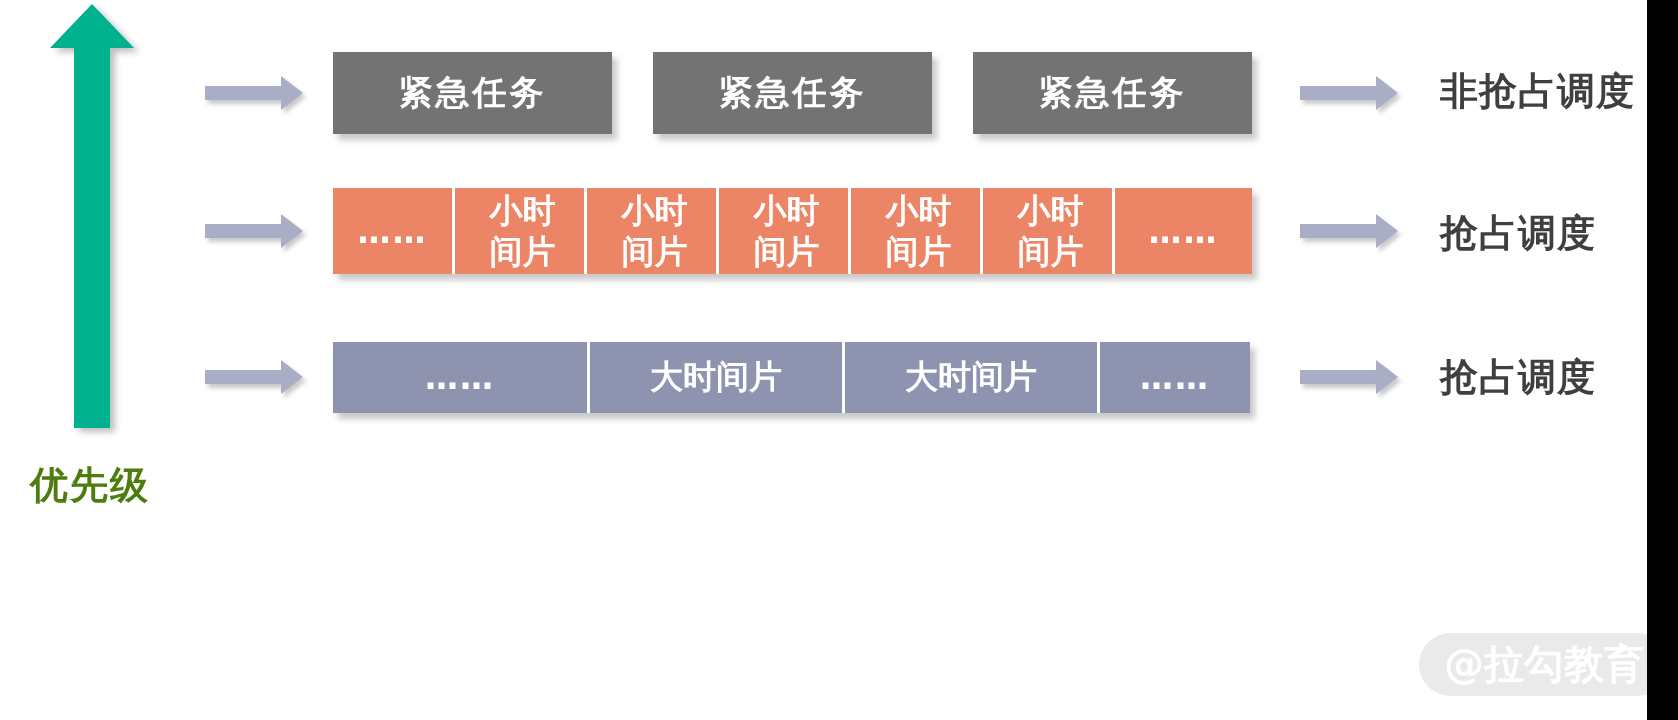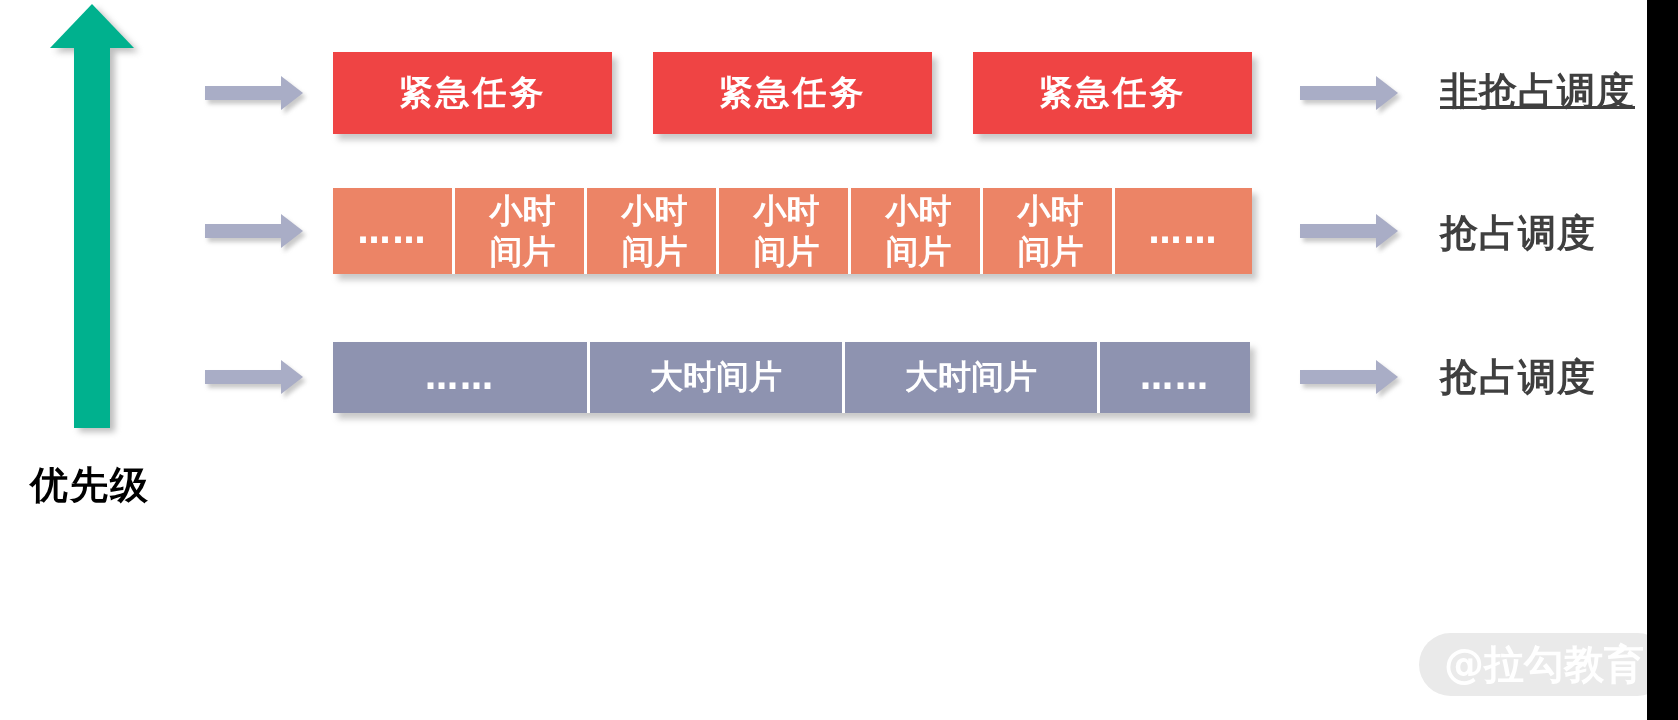--- a/index.html
+++ b/index.html
@@ -16,35 +16,35 @@
   .priority-arrow .head{
     position:absolute;left:50px;top:4px;width:0;height:0;
     border-left:42px solid transparent;border-right:42px solid transparent;
     border-bottom:44px solid #00b18e;
   }
   .priority-arrow .shaft{
     position:absolute;left:74px;top:46px;width:36px;height:382px;background:#00b18e;
   }
   .priority-label{
     position:absolute;left:30px;top:460px;
-    font-size:38px;font-weight:bold;color:#000000;letter-spacing:2px;
+    font-size:38px;font-weight:bold;color:#4d7c0f;letter-spacing:2px;
   }
 
   
   .flow-arrow{position:absolute;width:98px;height:34px;filter:drop-shadow(3px 4px 2px rgba(100,100,100,0.35));}
   .flow-arrow .shaft{position:absolute;left:0;top:10px;width:76px;height:14px;background:#a9adc6;}
   .flow-arrow .tip{
     position:absolute;left:76px;top:0;width:0;height:0;
     border-top:17px solid transparent;border-bottom:17px solid transparent;
     border-left:22px solid #a9adc6;
   }
 
   
   .urgent-box{
-    position:absolute;top:52px;width:279px;height:82px;background:#ef4444;
+    position:absolute;top:52px;width:279px;height:82px;background:#737373;
     display:flex;align-items:center;justify-content:center;
     color:#ffffff;font-size:34px;font-weight:bold;letter-spacing:3px;
     box-shadow:5px 6px 6px rgba(120,120,120,0.40);
   }
   .box-1{left:333px;} .box-2{left:653px;} .box-3{left:973px;}
 
   
   .bar{
     position:absolute;left:333px;display:flex;
     box-shadow:5px 6px 6px rgba(120,120,120,0.40);
@@ -67,21 +67,21 @@
   
   .bar-large .g0{width:257px;} .bar-large .g1{width:255px;}
   .bar-large .g2{width:255px;} .bar-large .g3{width:150px;}
 
   
   .sched-label{
     position:absolute;left:1440px;
     font-size:38px;font-weight:bold;color:#3f3f3f;line-height:48px;letter-spacing:1px;
     white-space:nowrap;
   }
-  .label-1{top:67px;text-decoration:underline;} .label-2{top:209px;} .label-3{top:353px;}
+  .label-1{top:67px;} .label-2{top:209px;} .label-3{top:353px;}
 
   
   .la-1{left:205px;top:76px;} .la-2{left:205px;top:214px;} .la-3{left:205px;top:360px;}
   .ra-1{left:1300px;top:76px;} .ra-2{left:1300px;top:214px;} .ra-3{left:1300px;top:360px;}
 
   
   .watermark{
     position:absolute;left:1419px;top:633px;width:250px;height:63px;
     background:#eaeaea;border-radius:32px;
     display:flex;align-items:center;justify-content:center;

